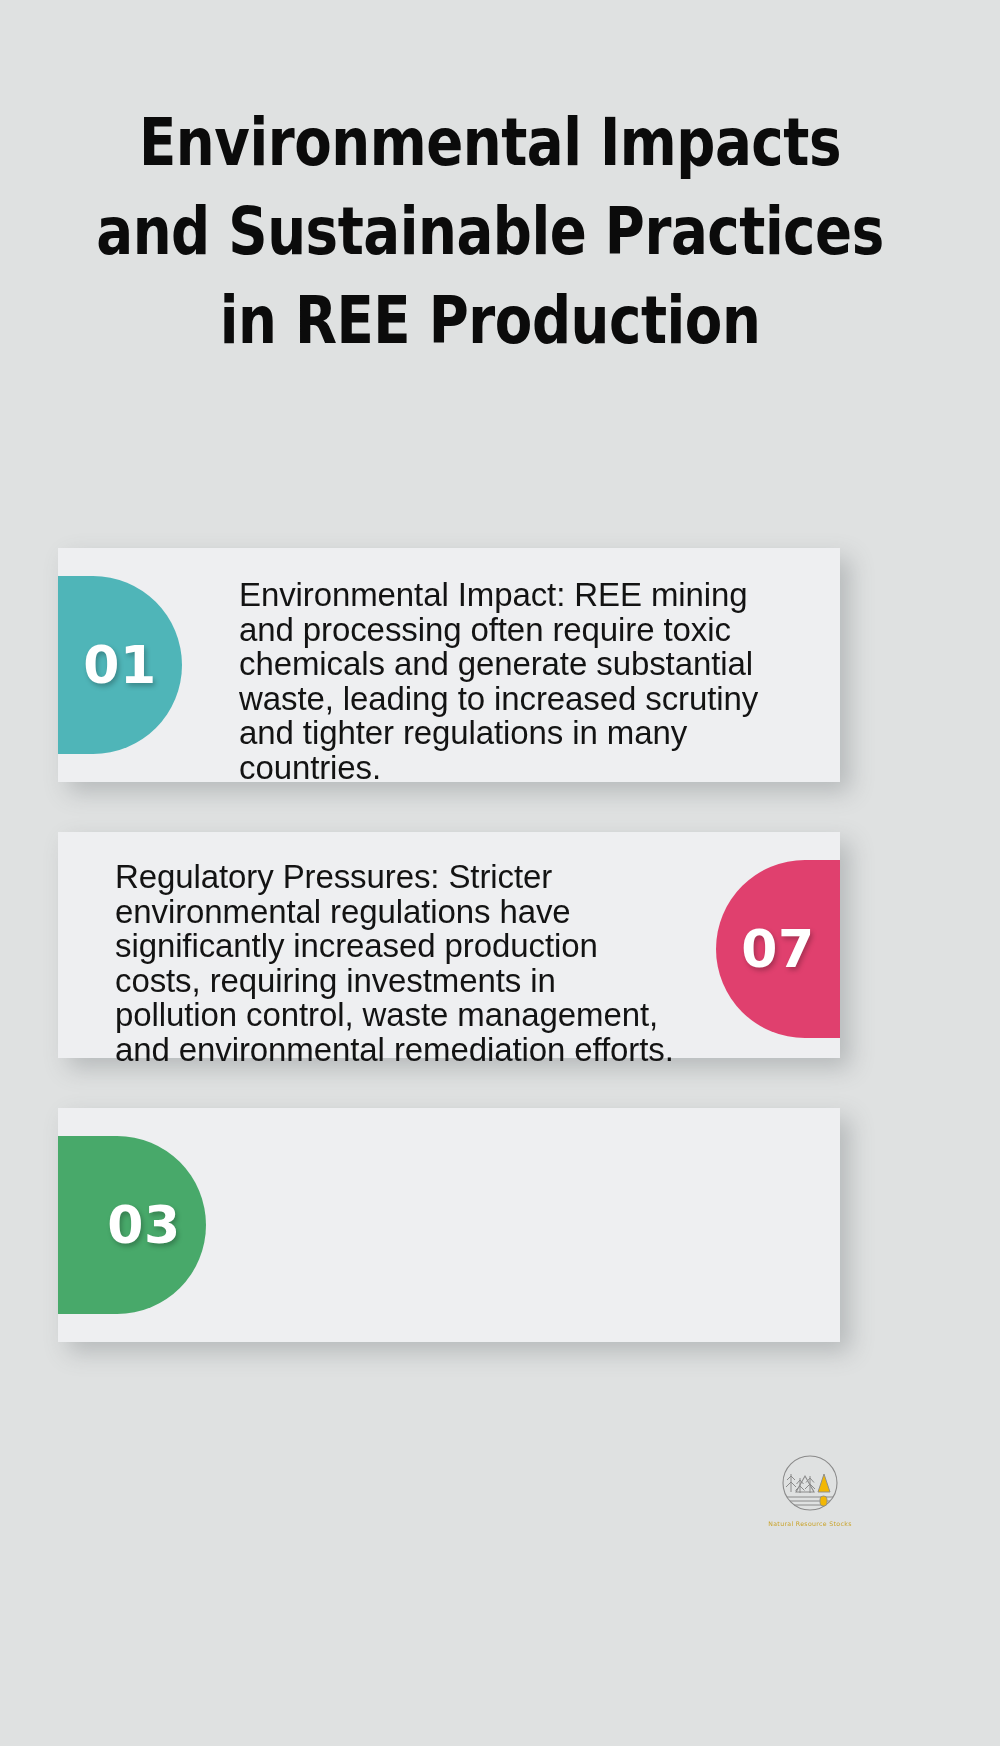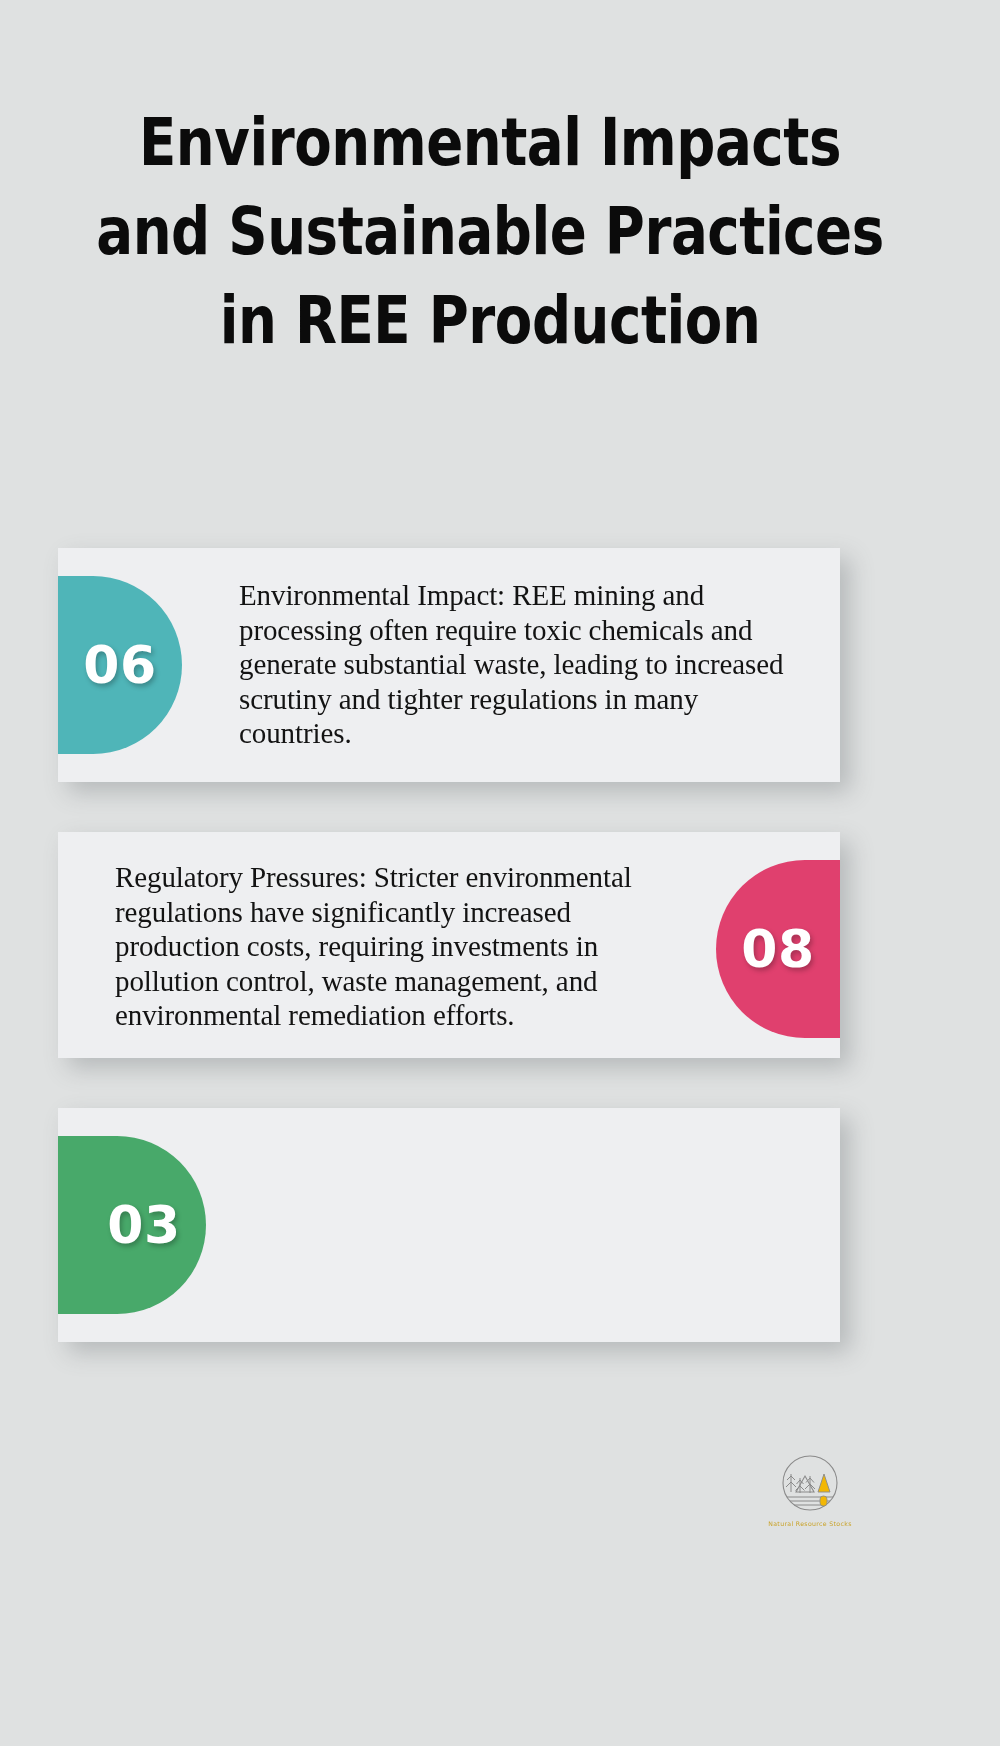--- a/index.html
+++ b/index.html
@@ -91,24 +91,24 @@
   .badge-right {
     right: 0;
     border-top-left-radius: 92px;
     border-bottom-left-radius: 92px;
   }
   .badge.teal  { background: #4fb5b8; }
   .badge.pink  { background: #e0406e; }
   .badge.green { background: #48a96a; padding-left: 24px; }
 
   .card-text {
-    font-size: 29px;
+    font-size: 33px;
     line-height: 34.5px;
     color: #131313;
-    font-family: Liberation Serif, serif;
+    font-family: Liberation Sans, sans-serif;
     letter-spacing: -0.1px;
     white-space: normal;
   }
   .card-1 .card-text {
     position: absolute;
     left: 181px;
     top: 30px;
     width: 556px;
   }
   .card-2 .card-text {
@@ -147,26 +147,26 @@
 
 <div class="page">
 
   <div class="title-wrap">
     <h1 class="title">Environmental Impacts and Sustainable Practices in REE Production</h1>
   </div>
 
   <div class="cards">
 
     <div class="card card-1">
-      <div class="badge teal badge-left">06</div>
+      <div class="badge teal badge-left">01</div>
       <div class="card-text">Environmental Impact: REE mining and processing often require toxic chemicals and generate substantial waste, leading to increased scrutiny and tighter regulations in many countries.</div>
     </div>
 
     <div class="card card-2">
-      <div class="badge pink badge-right">08</div>
+      <div class="badge pink badge-right">07</div>
       <div class="card-text">Regulatory Pressures: Stricter environmental regulations have significantly increased production costs, requiring investments in pollution control, waste management, and environmental remediation efforts.</div>
     </div>
 
     <div class="card card-3">
       <div class="badge green badge-left">03</div>
     </div>
 
   </div>
 
   <div class="logo-wrap">

